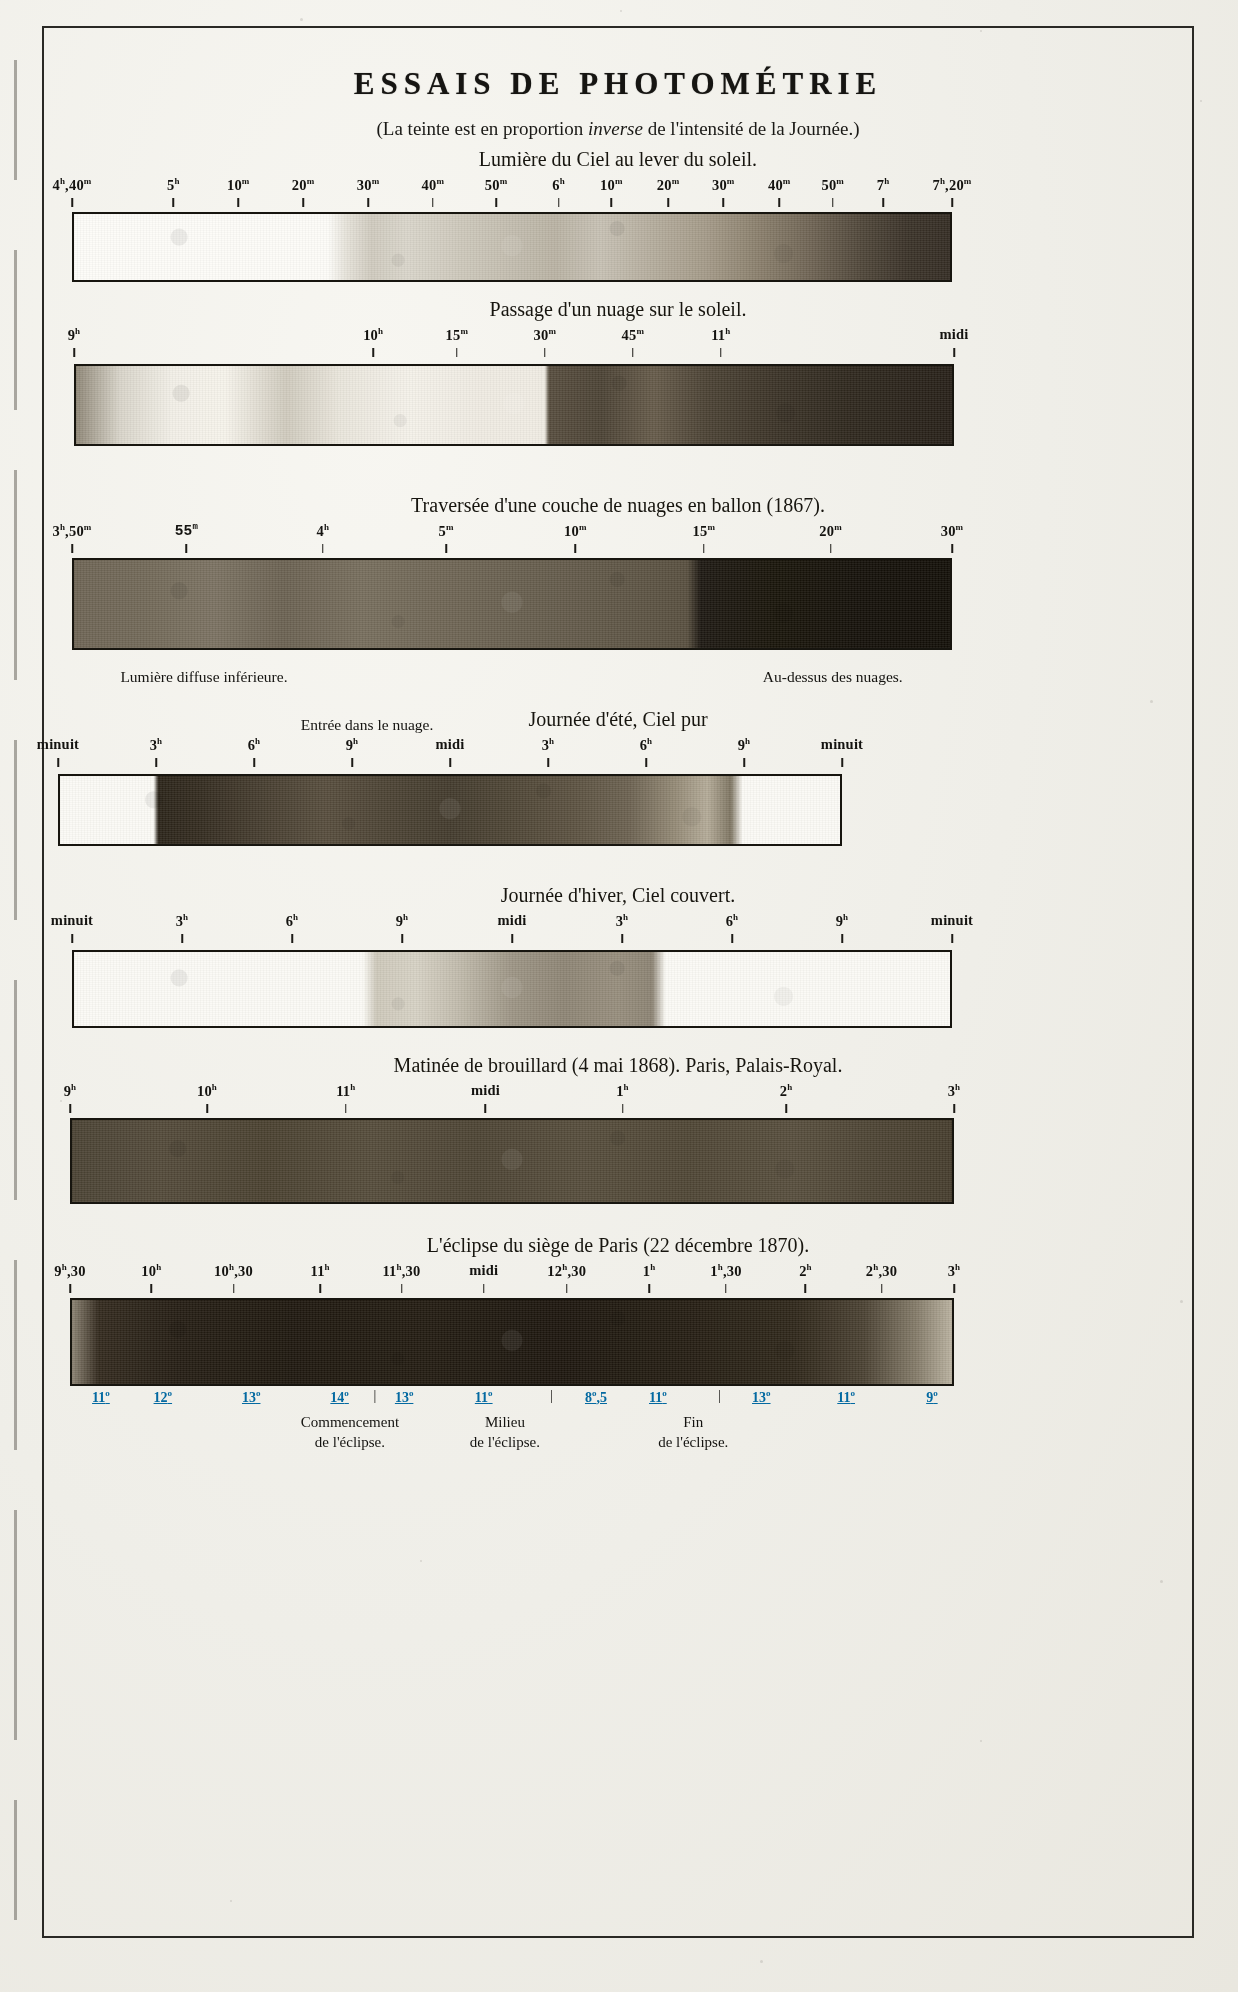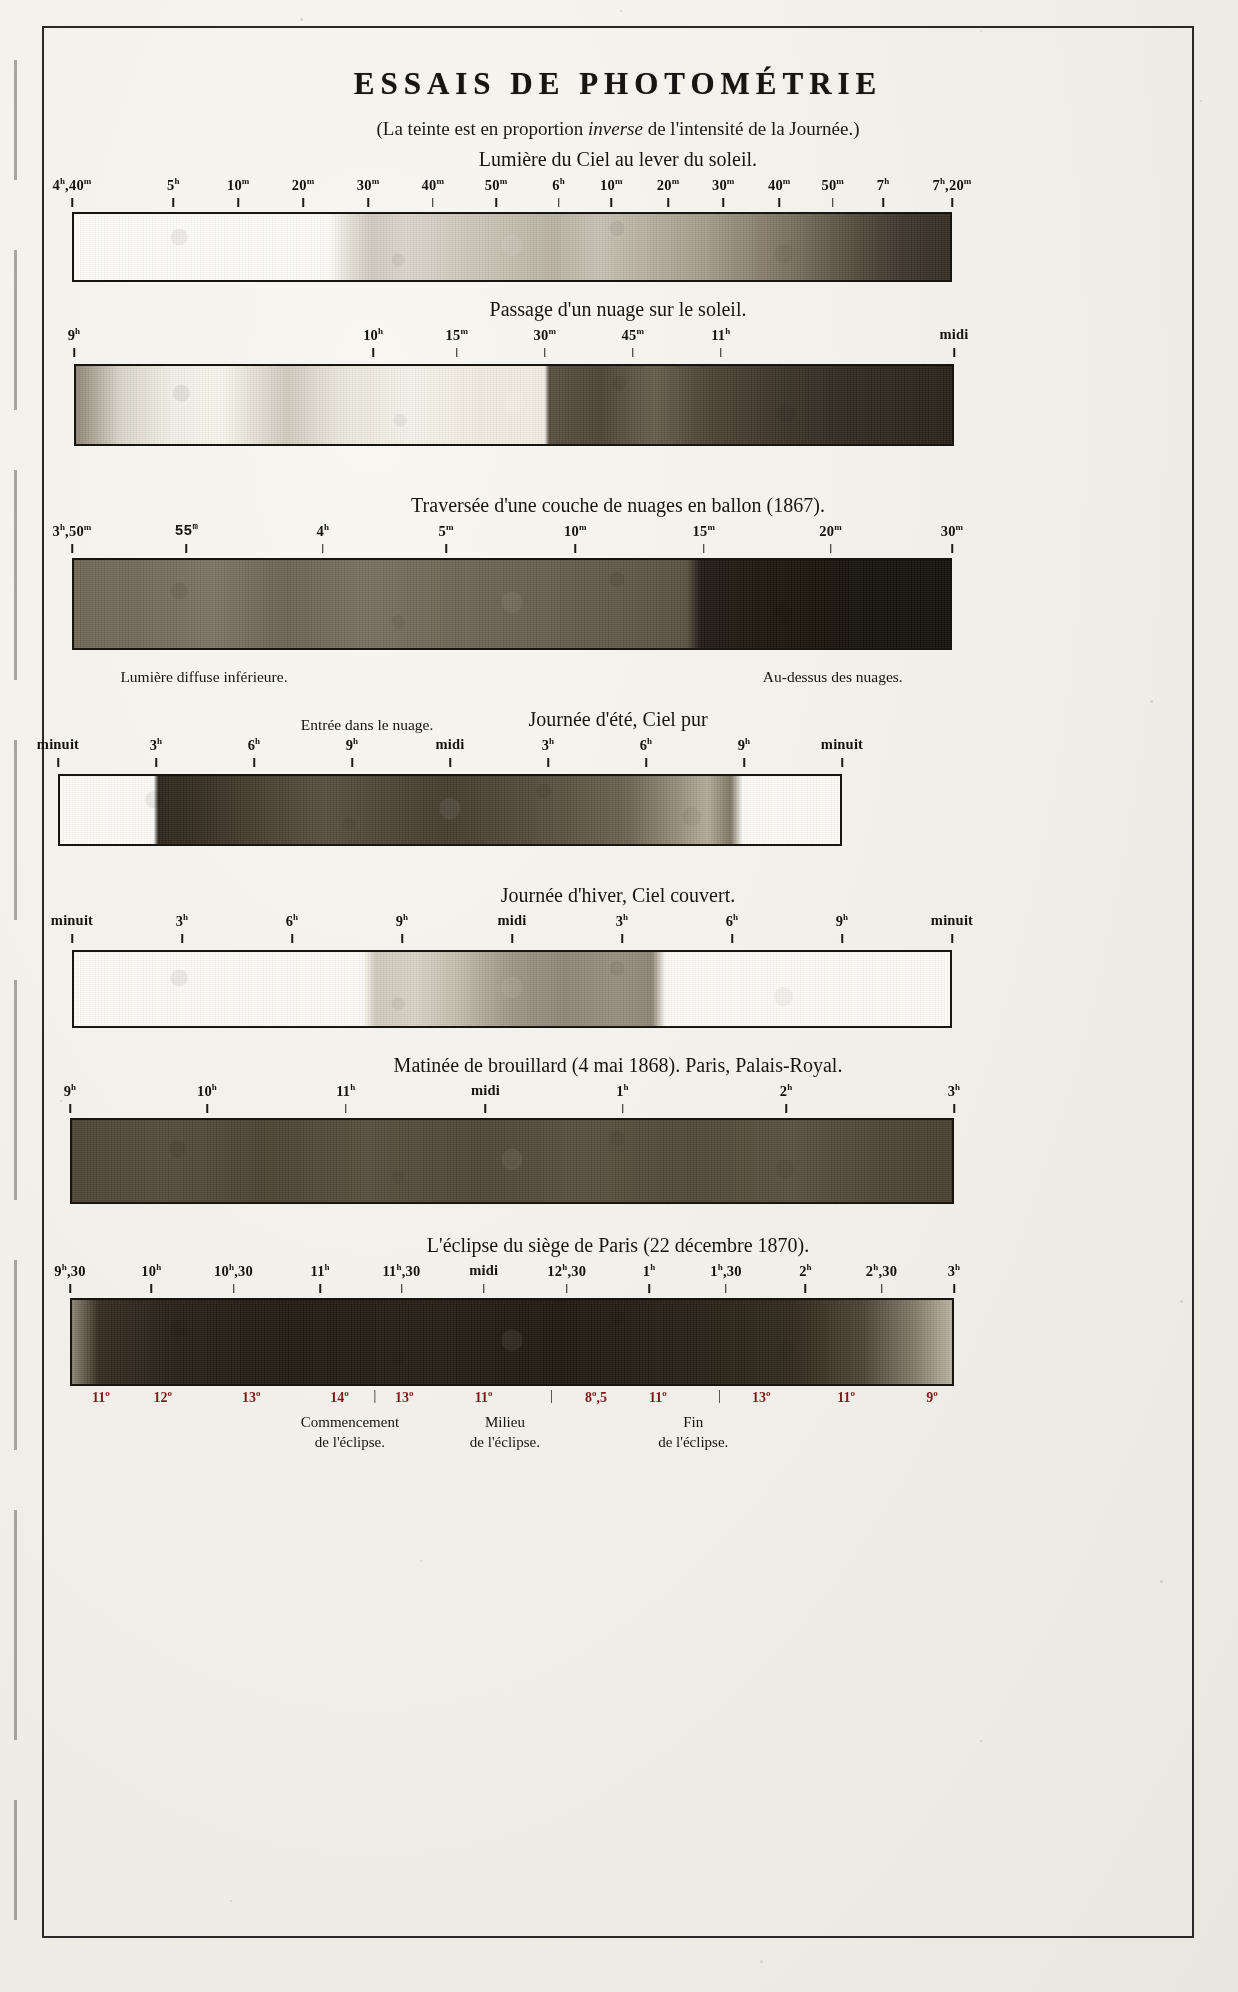--- a/index.html
+++ b/index.html
@@ -76,21 +76,21 @@
       radial-gradient(circle at 62% 22%, rgba(0,0,0,.16) 0 7px, transparent 8px),
       radial-gradient(circle at 81% 60%, rgba(0,0,0,.12) 0 9px, transparent 10px),
       radial-gradient(circle at 50% 48%, rgba(255,255,255,.18) 0 10px, transparent 11px);
   }
 
   .note{
     position:absolute;font-size:15.5px;white-space:nowrap;color:#141310;
   }
   .temp-label{
     position:absolute;transform:translateX(-50%);
-    font-size:14px;font-weight:700;white-space:nowrap;color:#7f1d1d;
+    font-size:14px;font-weight:700;white-space:nowrap;color:#0369a1;text-decoration:underline;
   }
   .temp-label sup{font-size:9px;vertical-align:super;}
   .phase{
     position:absolute;transform:translateX(-50%);text-align:center;
     font-size:15px;line-height:1.35;white-space:nowrap;color:#141310;
   }
   .divider-pipe{
     position:absolute;transform:translateX(-50%);
     font-size:14px;color:#141310;
   }

